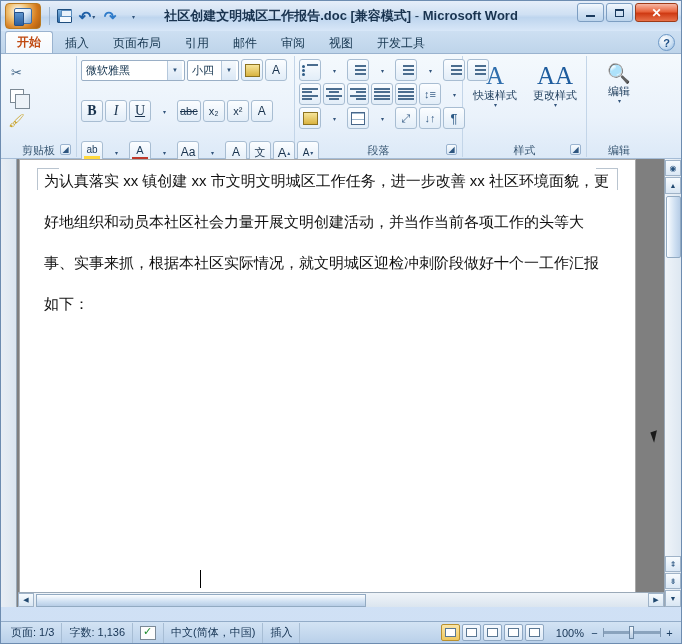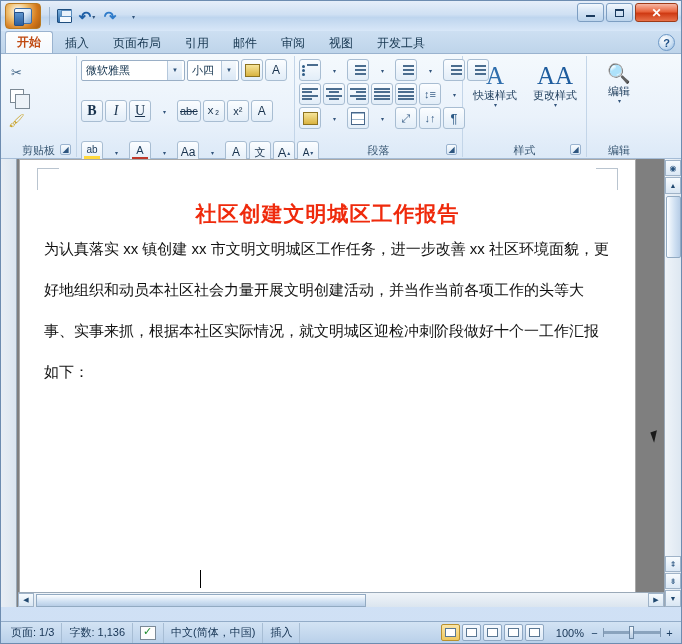--- a/index.html
+++ b/index.html
@@ -335,21 +335,21 @@
     padding: 0 2px;
   }
   .btn.bord {
     border-color: #a8bdd2;
     background: linear-gradient(to bottom, #fbfdff, #e2edf8);
   }
   .bold-b { font-weight: bold; font-family: "Liberation Serif", serif; font-size: 14px;}
   .ital-i { font-style: italic; font-family: "Liberation Serif", serif; font-size: 14px;}
   .und-u { text-decoration: underline; font-family: "Liberation Serif", serif; font-size: 14px;}
   .strike { text-decoration: line-through; font-size: 11px; }
-  .sub { font-size: 11px; font-family: Liberation Mono, monospace; }
+  .sub { font-size: 11px; }
   .sup { font-size: 11px; }
   .aa-grow { font-size: 12px; }
   .colorbar {
     width: 16px; height: 4px;
     margin-top: 1px;
   }
   .btnstack {
     display: flex; flex-direction: column;
     align-items: center;
     height: 22px;
@@ -623,20 +623,23 @@
       <div class="qat-btn">
         <span class="undo-ico">↶</span>
         <span class="caret-sm">▾</span>
       </div>
       <div class="qat-btn">
         <span class="redo-ico">↷</span>
       </div>
       <div class="qat-btn">
         <span class="caret-sm">▾</span>
       </div>
+    </div>
+    <div class="title-text">
+      <span>社区创建文明城区工作报告.doc [兼容模式]</span><span class="plain"> - </span><span>Microsoft Word</span>
     </div>
     <div class="win-btns">
       <div class="win-btn">
         <span class="dash"></span>
       </div>
       <div class="win-btn">
         <span class="box"></span>
       </div>
       <div class="win-btn close">
         <span>✕</span>
@@ -954,21 +957,20 @@
       </div>
     </div>
   </div>
 
   <div class="docarea">
     <div class="vruler"></div>
     <div class="page-wrap">
       <div class="page">
         <span class="marginmark mm-tl"></span>
         <span class="marginmark mm-tr"></span>
-        <div class="doc-title">社区创建文明城区工作报告</div>
         <div class="doc-body">
           <p>为认真落实 xx 镇创建 xx 市文明文明城区工作任务，进一步改善 xx 社区环境面貌，更好地组织和动员本社区社会力量开展文明创建活动，并当作当前各项工作的头等大事、实事来抓，根据本社区实际情况，就文明城区迎检冲刺阶段做好十个一工作汇报如下：</p>
           <p class="spacer"></p>
         </div>
         <span class="caret-line"></span>
       </div>
       <div class="mousecursor"></div>
     </div>
     <div class="vscroll">
       <div class="sb-extra" style="margin-top:1px;order:-1">

